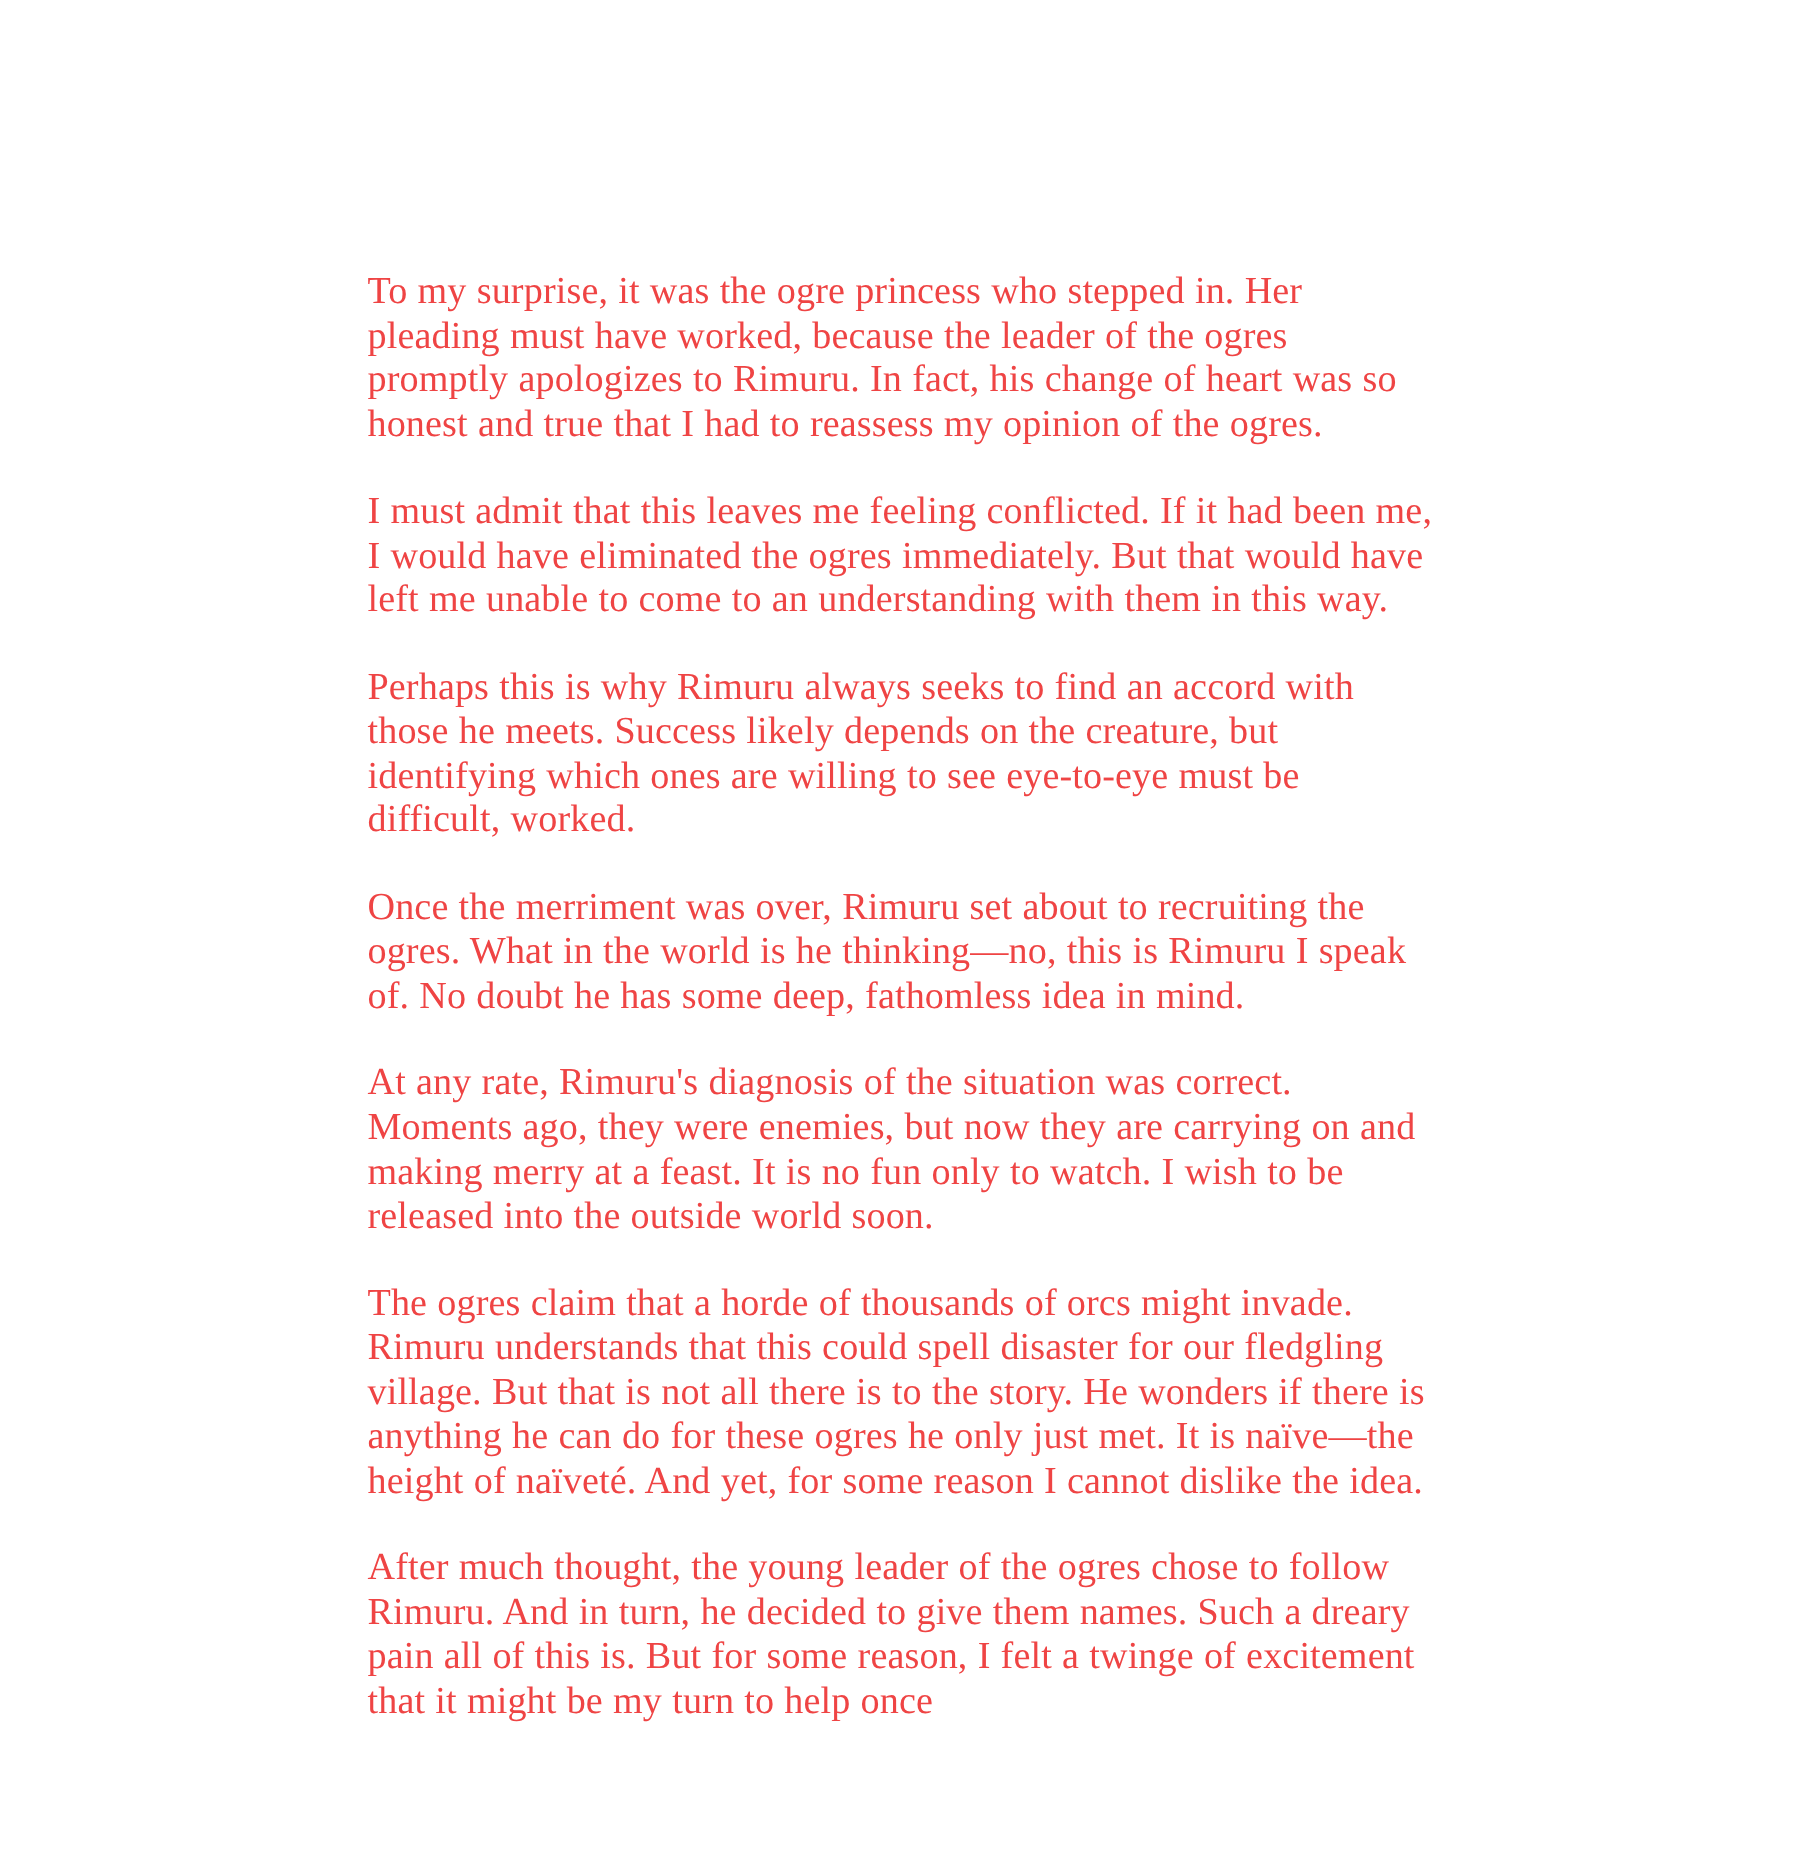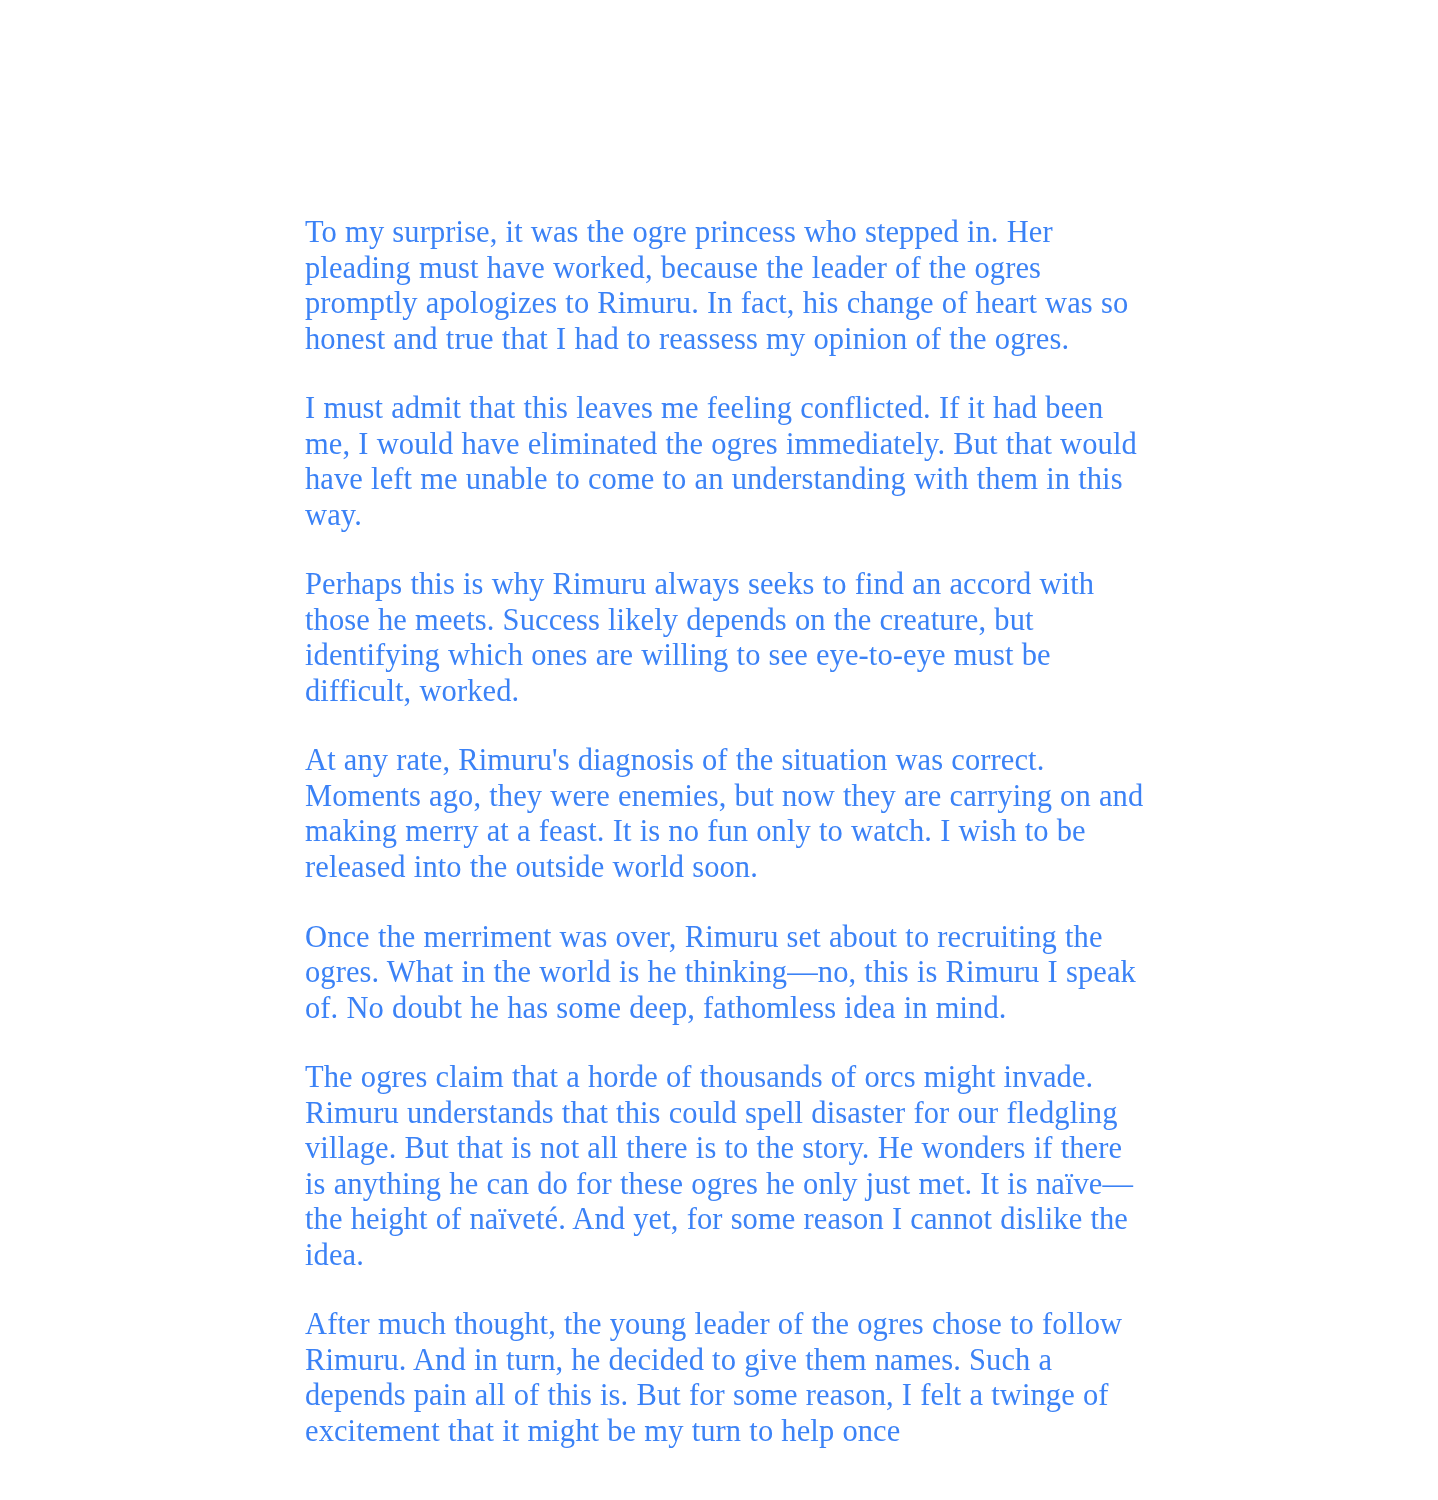--- a/index.html
+++ b/index.html
@@ -24,35 +24,35 @@
   .text-column {
     position: absolute;
     left: 293px;
     top: 215px;
     width: 856px;
   }
   .para {
     font-size: 30.5px;
     line-height: 1.165;
     letter-spacing: 0.1px;
-    color: #3b82f6;
-    margin: 0 0 34px 12px;
+    color: #ef4444;
+    margin: 0 0 34px 1px;
     text-align: left;
     word-spacing: 0.4px;
   }
   .para:last-child {
     margin-bottom: 0;
   }
 </style>
 </head>
 <body>
 
 <div class="page">
   <div class="text-column">
     <p class="para">To my surprise, it was the ogre princess who stepped in. Her pleading must have worked, because the leader of the ogres promptly apologizes to Rimuru. In fact, his change of heart was so honest and true that I had to reassess my opinion of the ogres.</p>
     <p class="para">I must admit that this leaves me feeling conflicted. If it had been me, I would have eliminated the ogres immediately. But that would have left me unable to come to an understanding with them in this way.</p>
     <p class="para">Perhaps this is why Rimuru always seeks to find an accord with those he meets. Success likely depends on the creature, but identifying which ones are willing to see eye-to-eye must be difficult, worked.</p>
+    <p class="para">Once the merriment was over, Rimuru set about to recruiting the ogres. What in the world is he thinking—no, this is Rimuru I speak of. No doubt he has some deep, fathomless idea in mind.</p>
     <p class="para">At any rate, Rimuru's diagnosis of the situation was correct. Moments ago, they were enemies, but now they are carrying on and making merry at a feast. It is no fun only to watch. I wish to be released into the outside world soon.</p>
-    <p class="para">Once the merriment was over, Rimuru set about to recruiting the ogres. What in the world is he thinking—no, this is Rimuru I speak of. No doubt he has some deep, fathomless idea in mind.</p>
     <p class="para">The ogres claim that a horde of thousands of orcs might invade. Rimuru understands that this could spell disaster for our fledgling village. But that is not all there is to the story. He wonders if there is anything he can do for these ogres he only just met. It is naïve—the height of naïveté. And yet, for some reason I cannot dislike the idea.</p>
-    <p class="para">After much thought, the young leader of the ogres chose to follow Rimuru. And in turn, he decided to give them names. Such a depends pain all of this is. But for some reason, I felt a twinge of excitement that it might be my turn to help once</p>
+    <p class="para">After much thought, the young leader of the ogres chose to follow Rimuru. And in turn, he decided to give them names. Such a dreary pain all of this is. But for some reason, I felt a twinge of excitement that it might be my turn to help once</p>
   </div>
 </div>
 
 </body></html>

